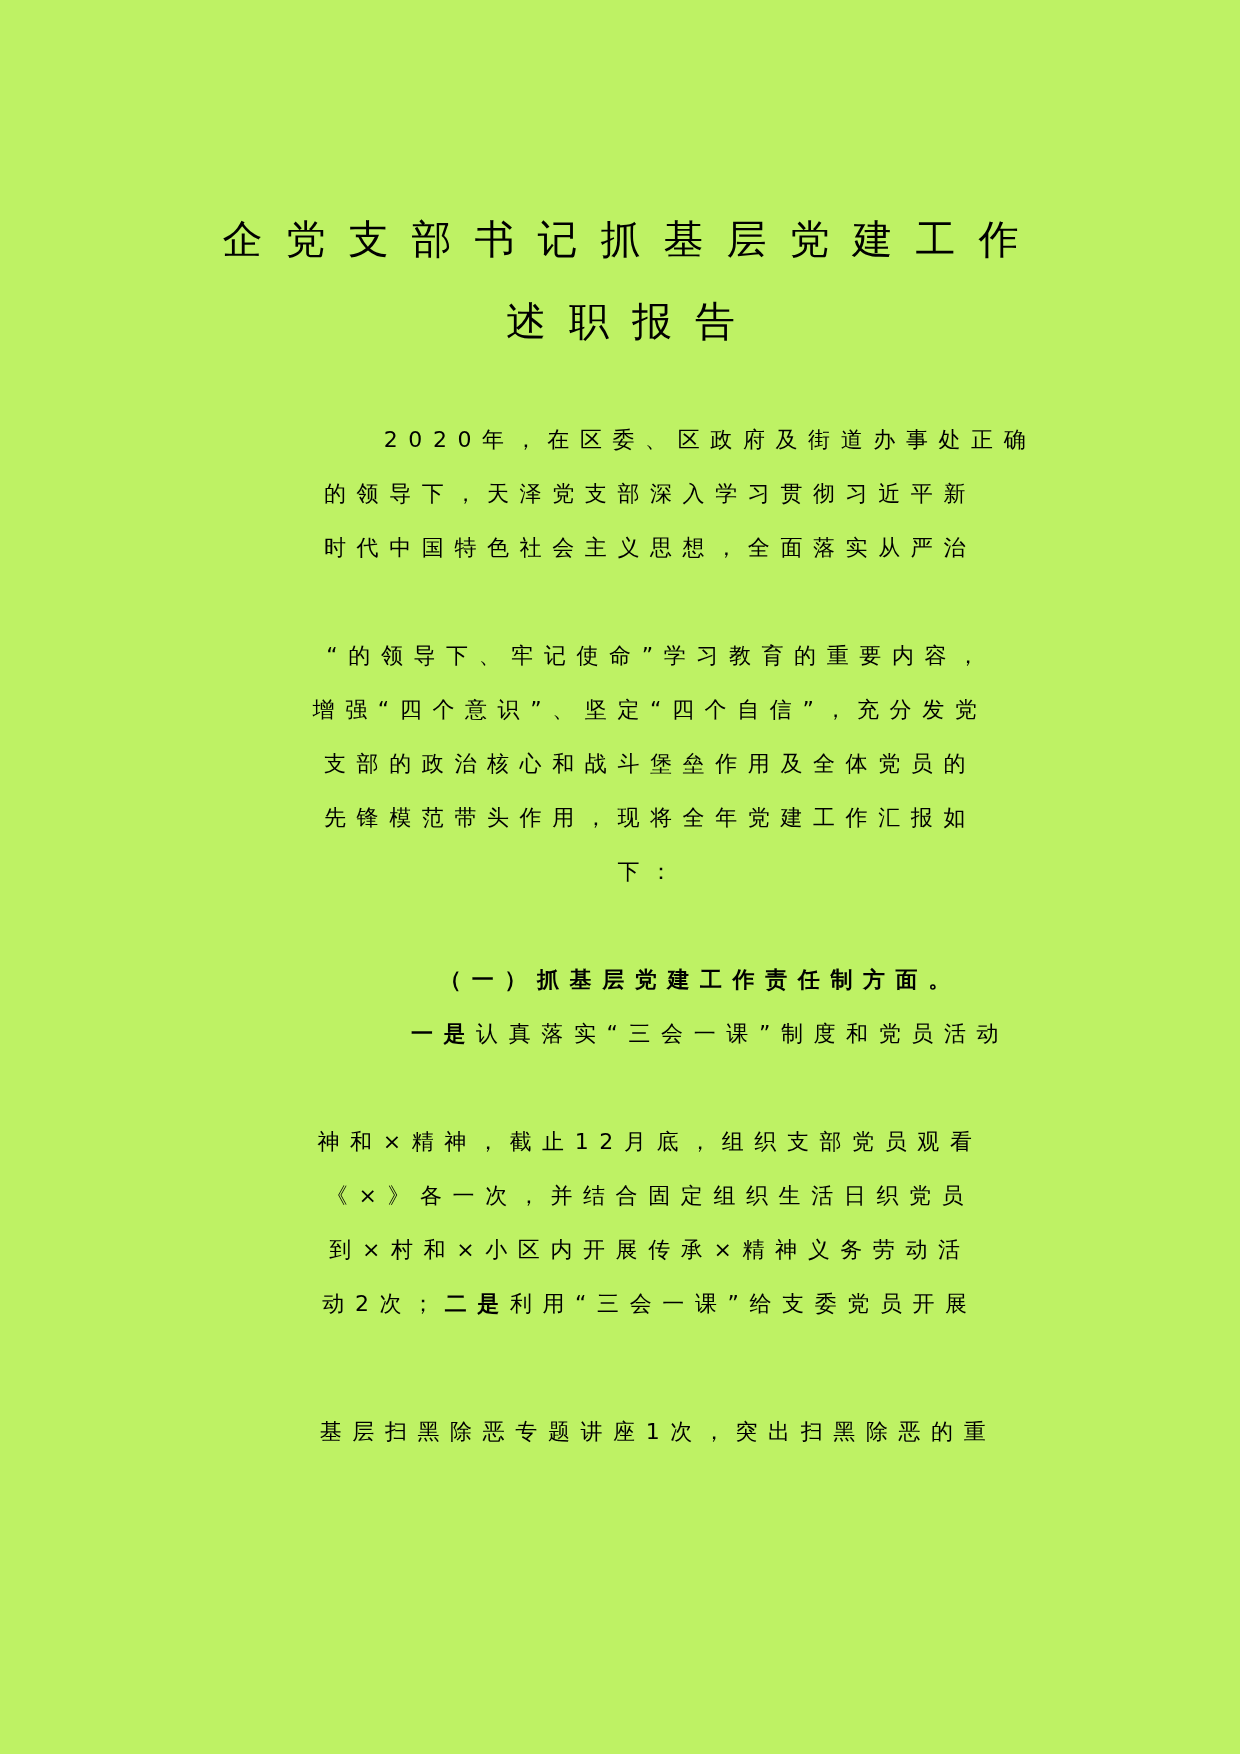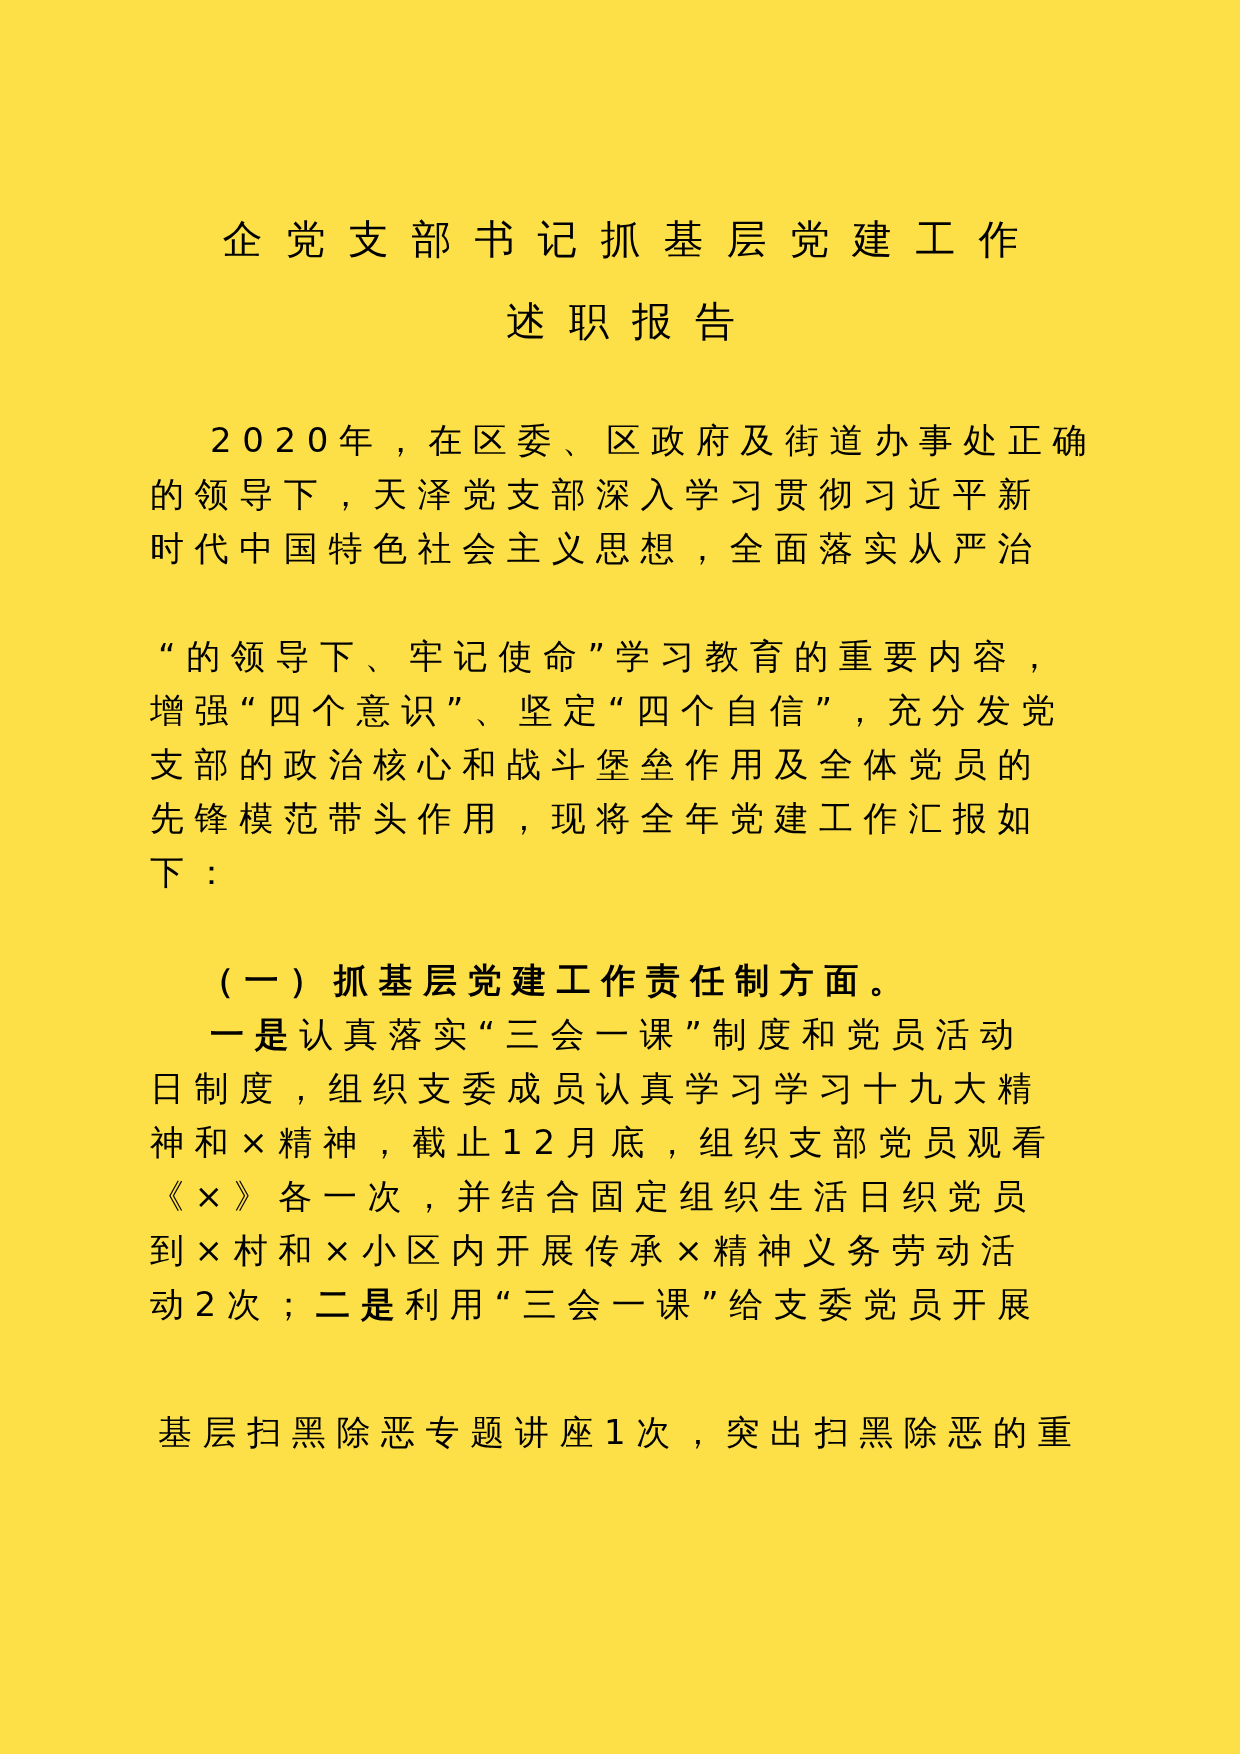--- a/index.html
+++ b/index.html
@@ -13,43 +13,44 @@
     position: relative;
     overflow: hidden;
     font-family: "DejaVu Sans", "Liberation Sans", sans-serif;
     color: #000000;
   }
   .page {
     position: absolute;
     left: 0; top: 0;
     width: 1240px;
     height: 1754px;
-    background: #fde047;
+    background: #bef264;
   }
   .title {
     position: absolute;
     left: 0;
     width: 1240px;
     text-align: center;
     font-size: 40px;
     letter-spacing: 23px;
     line-height: 50px;
     font-weight: normal;
     margin: 0;
   }
   .title.l1 { top: 214px; padding-left: 12px; }
   .title.l2 { top: 296px; padding-left: 12px; }
   .line {
     position: absolute;
     left: 150px;
     width: 1000px;
     white-space: nowrap;
-    font-size: 34px;
+    font-size: 22px;
     letter-spacing: 10.6px;
     line-height: 40px;
+    text-align: center;
   }
   .b { font-weight: bold; }
   .indent { left: 210px; }
 </style>
 </head>
 <body>
 
 <div class="page">
 
   <h1 class="title l1">企党支部书记抓基层党建工作</h1>
@@ -63,21 +64,20 @@
   <div class="line" style="top:798px;">先锋模范带头作用，现将全年党建工作汇报如</div>
   <div class="line" style="top:744px;">支部的政治核心和战斗堡垒作用及全体党员的</div>
   <div class="line" style="top:852px;">下：</div>
 
 
   <div class="line b" style="top:960px; left:200px;">（一）抓基层党建工作责任制方面。</div>
 
   <div class="line indent" style="top:1014px;">
     <span class="b">一是</span><span>认真落实“三会一课”制度和党员活动</span>
   </div>
-  <div class="line" style="top:1068px;">日制度，组织支委成员认真学习学习十九大精</div>
   <div class="line" style="top:1122px;">神和×精神，截止12月底，组织支部党员观看</div>
   <div class="line" style="top:1176px;">《×》各一次，并结合固定组织生活日织党员</div>
   <div class="line" style="top:1230px;">到×村和×小区内开展传承×精神义务劳动活</div>
 
   <div class="line" style="top:1284px;">
     <span>动2次；</span><span class="b">二是</span><span>利用“三会一课”给支委党员开展</span>
   </div>
   <div class="line" style="top:1412px;margin-left:8px;">基层扫黑除恶专题讲座1次，突出扫黑除恶的重</div>
 
 </div>

